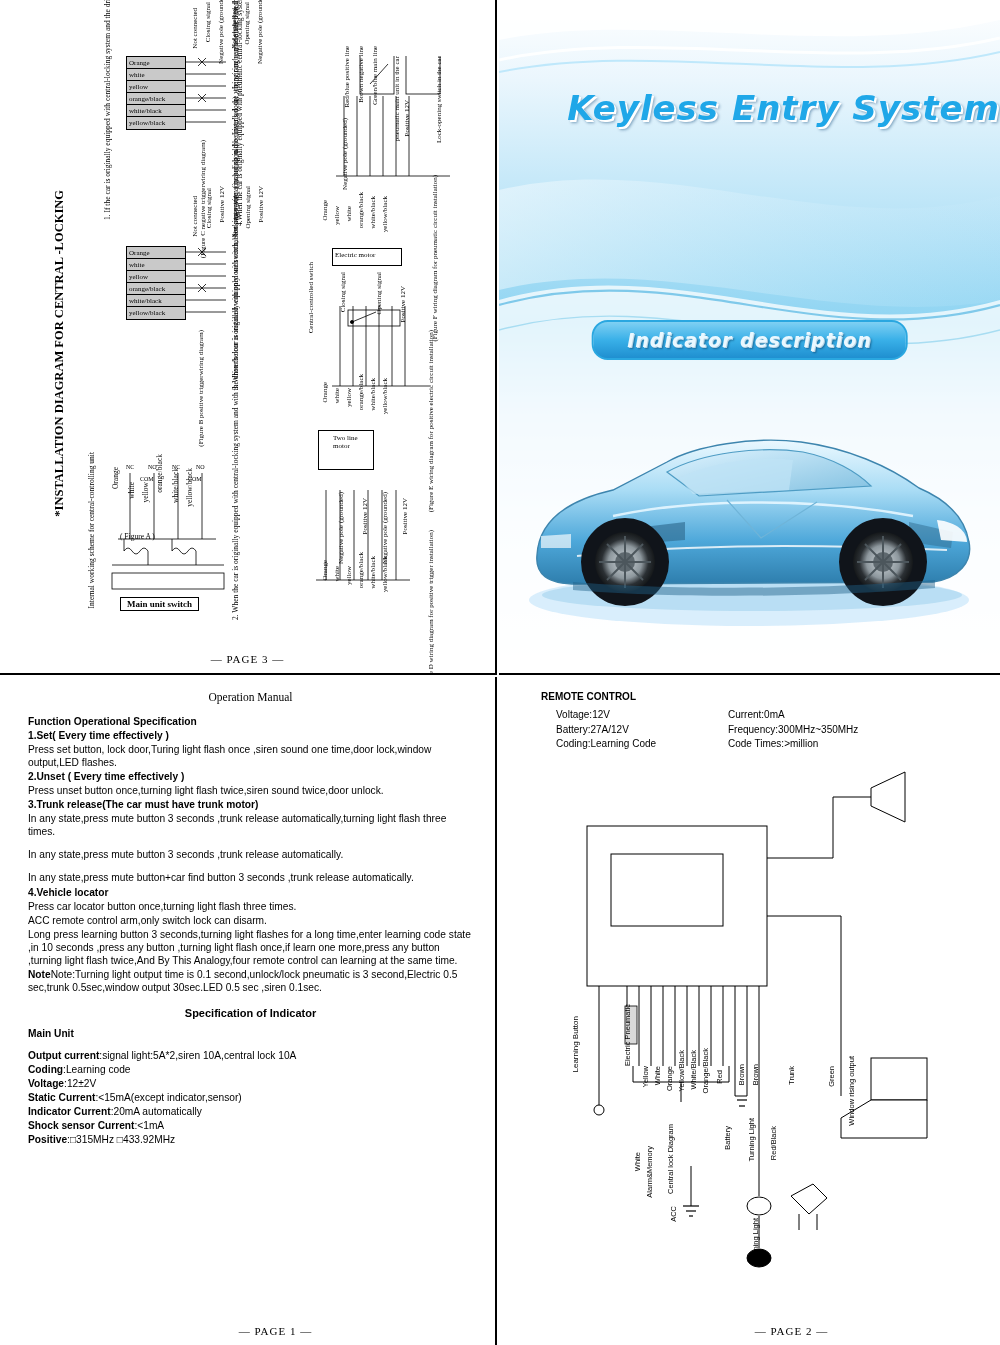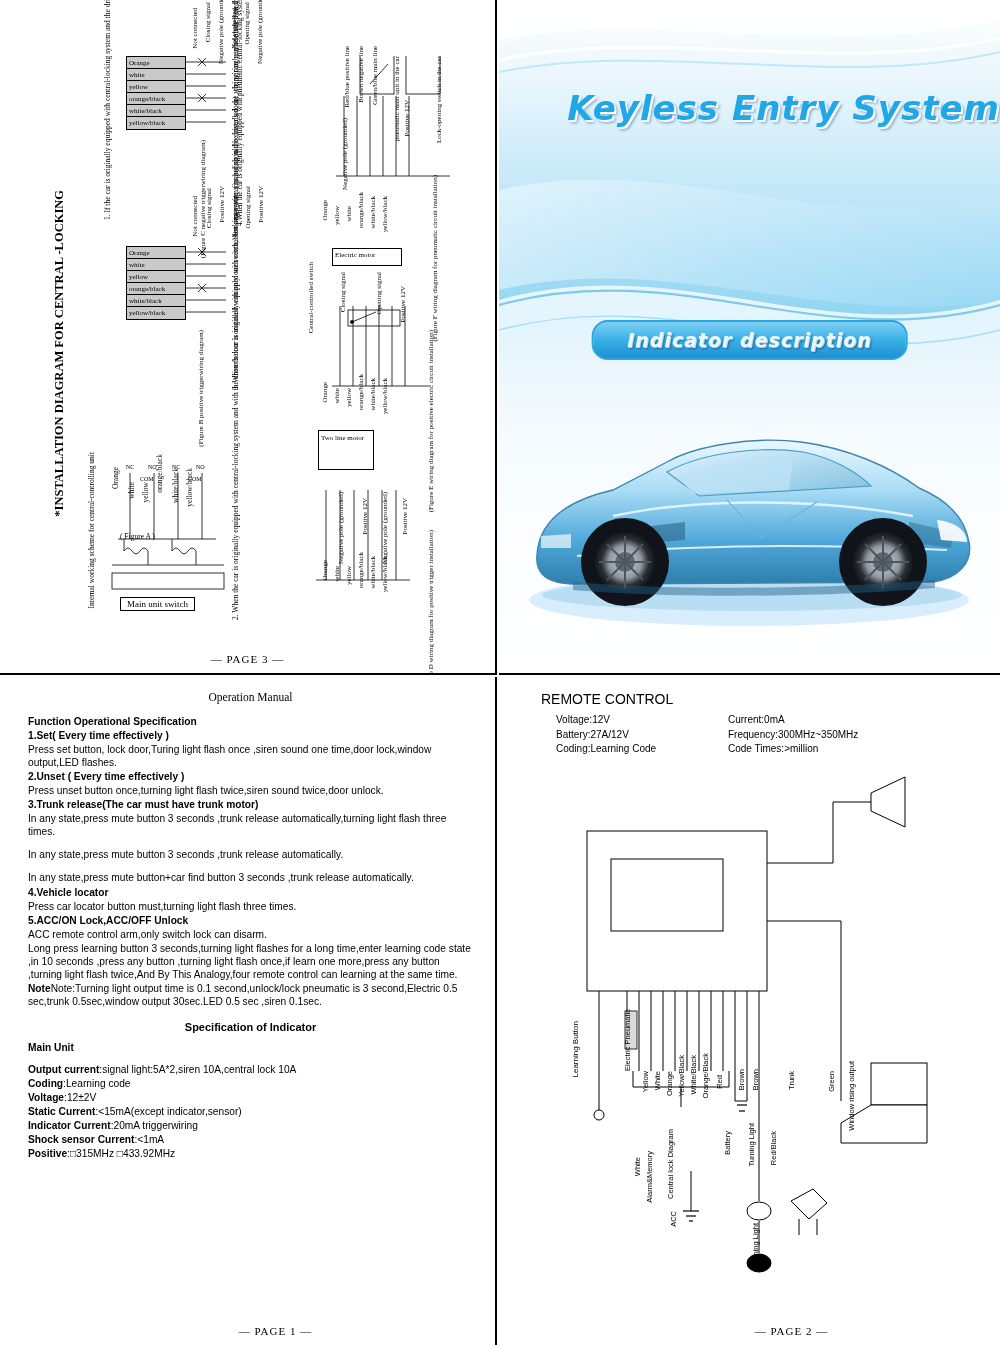--- a/index.html
+++ b/index.html
@@ -50,21 +50,21 @@
   
   #page1 { left:0; top:677px; width:497px; height:668px; border-right:2px solid #000; padding:14px 22px 0 28px; overflow:hidden; }
   #page1 .ttl { text-align:center; font-size:11.5px; font-family:"Liberation Serif", serif; margin-bottom:12px; }
   #page1 p { margin:0 0 1px 0; font-size:10.2px; line-height:1.28; }
   #page1 .h { font-weight:bold; }
   #page1 .center-b { text-align:center; font-weight:bold; font-size:11px; margin:13px 0 8px; }
   #page1 .spacer { height:9px; }
 
   
   #page2 { left:499px; top:677px; width:501px; height:668px; padding:14px 16px 0 42px; overflow:hidden; }
-  #page2 .rc-title { font-weight:normal; font-size:14px; margin-bottom:6px; }
+  #page2 .rc-title { font-weight:bold; font-size:10px; margin-bottom:6px; }
   #page2 .rc-row { font-size:10px; line-height:1.45; display:flex; }
   #page2 .rc-row span:first-child { width:172px;margin-left:15px; }
   .schem { position:relative; margin-top:14px; width:440px; height:520px; }
   .vlbl { position:absolute; font-size:8px; writing-mode:vertical-rl; transform:rotate(180deg); white-space:nowrap; }
   .vlbl2 { position:absolute; font-size:7.5px; writing-mode:vertical-rl; transform:rotate(180deg); white-space:nowrap; }
 </style>
 </head>
 <body>
 
 <div class="page" id="page3">
@@ -94,21 +94,21 @@
       <g font-size="6" font-family="Liberation Serif, serif">
         <text x="22" y="14">NC</text>
           <text x="44" y="14">NO</text>
         <text x="68" y="14">NC</text>
           <text x="92" y="14">NO</text>
         <text x="36" y="26">COM</text>
           <text x="84" y="26">COM</text>
       </g>
     </svg>
   </div>
-  <div style="position:absolute; left:120px; top:597px; font-size:9px; font-family:'Liberation Serif',serif; border:1px solid #000; padding:1px 6px;">Main unit switch</div>
+  <div style="position:absolute; left:120px; top:597px; font-size:9px; font-family:'Liberation Serif',serif; border:1px solid #000; padding:1px 6px;font-weight:bold;">Main unit switch</div>
   <div class="tiny" style="position:absolute; left:120px; top:533px;font-family:Liberation Serif, serif;">( Figure A )</div>
 
   <div style="position:absolute; left:90px; top:468px;">
     <div class="vt tiny" style="position:absolute; left:22px; top:-1px;">Orange</div>
     <div class="vt tiny" style="position:absolute; left:38px; top:14px;">white</div>
     <div class="vt tiny" style="position:absolute; left:52px; top:14px;">yellow</div>
     <div class="vt tiny" style="position:absolute; left:66px; top:-14px;">orange/black</div>
     <div class="vt tiny" style="position:absolute; left:82px; top:0px;">white/black</div>
     <div class="vt tiny" style="position:absolute; left:96px; top:0px;">yellow/black</div>
   </div>
@@ -178,21 +178,21 @@
       </svg>
   </div>
   <div class="vt tiny2" style="position:absolute; left:192px; top:8px;">Not connected</div>
   <div class="vt tiny2" style="position:absolute; left:205px; top:2px;">Closing signal</div>
   <div class="vt tiny2" style="position:absolute; left:218px; top:-8px;">Negative pole (grounded)</div>
   <div class="vt tiny2" style="position:absolute; left:231px; top:8px;">Not connected</div>
   <div class="vt tiny2" style="position:absolute; left:244px; top:2px;">Opening signal</div>
   <div class="vt tiny2" style="position:absolute; left:257px; top:-8px;">Negative pole (grounded)</div>
   <div class="vt tiny2" style="position:absolute; left:200px; top:140px; width:10px;">(Figure C negative triggerwiring diagram)</div>
 
-  <div style="position:absolute; left:318px; top:430px; width:56px; height:40px; border:1px solid #000;">
+  <div style="position:absolute; left:318px; top:430px; width:56px; height:40px; border:1px solid #000;padding-left:12px;">
     <div class="tiny2" style="padding:3px 2px; line-height:1.15;">Two line motor</div>
   </div>
   <div style="position:absolute; left:310px; top:470px; width:110px; height:140px;">
     <svg width="110" height="140">
         <g stroke="#000" stroke-width="0.8" fill="none">
       <line x1="6" y1="110" x2="100" y2="110"></line>
       <line x1="16" y1="20" x2="16" y2="110"></line>
           <line x1="30" y1="20" x2="30" y2="110"></line>
       <line x1="44" y1="20" x2="44" y2="110"></line>
           <line x1="58" y1="20" x2="58" y2="110"></line>
@@ -390,34 +390,33 @@
   <p>Press set button, lock door,Turing light flash once ,siren sound one time,door lock,window output,LED flashes.</p>
   <p class="h">2.Unset ( Every time effectively )</p>
   <p>Press unset button once,turning light flash twice,siren sound twice,door unlock.</p>
   <p class="h">3.Trunk release(The car must have trunk motor)</p>
   <p>In any state,press mute button 3 seconds ,trunk release automatically,turning light flash three times.</p>
   <div class="spacer"></div>
   <p>In any state,press mute button 3 seconds ,trunk release automatically.</p>
   <div class="spacer"></div>
   <p>In any state,press mute button+car find button 3 seconds ,trunk release automatically.</p>
   <p class="h">4.Vehicle locator</p>
-  <p>Press car locator button must,turning light flash three times.</p>
-  <p class="h">5.ACC/ON Lock,ACC/OFF Unlock</p>
+  <p>Press car locator button once,turning light flash three times.</p>
   <p>ACC remote control arm,only switch lock can disarm.</p>
   <p>Long press learning button 3 seconds,turning light flashes for a long time,enter learning code state ,in 10 seconds ,press any button ,turning light flash once,if learn one more,press any button ,turning light flash twice,And By This Analogy,four remote control can learning at the same time.</p>
   <p><span class="h">Note</span><span>Note:Turning light output time is 0.1 second,unlock/lock pneumatic is 3 second,Electric 0.5 sec,trunk 0.5sec,window output 30sec.LED 0.5 sec ,siren 0.1sec.</span></p>
 
   <div class="center-b">Specification of Indicator</div>
   <p class="h">Main Unit</p>
   <div style="height:8px"></div>
   <p><span class="h">Output current</span><span>:signal light:5A*2,siren 10A,central lock 10A</span></p>
   <p><span class="h">Coding</span><span>:Learning code</span></p>
   <p><span class="h">Voltage</span><span>:12±2V</span></p>
   <p><span class="h">Static Current</span><span>:&lt;15mA(except indicator,sensor)</span></p>
-  <p><span class="h">Indicator Current</span><span>:20mA triggerwiring</span></p>
+  <p><span class="h">Indicator Current</span><span>:20mA automatically</span></p>
   <p><span class="h">Shock sensor Current</span><span>:&lt;1mA</span></p>
   <p><span class="h">Positive</span><span>:□315MHz  □433.92MHz</span></p>
 
   <div class="pagefoot">— PAGE 1 —</div>
 </div>
 
 <div class="page" id="page2">
   <div class="rc-title">REMOTE CONTROL</div>
   <div class="rc-row">
     <span>Voltage:12V</span>

